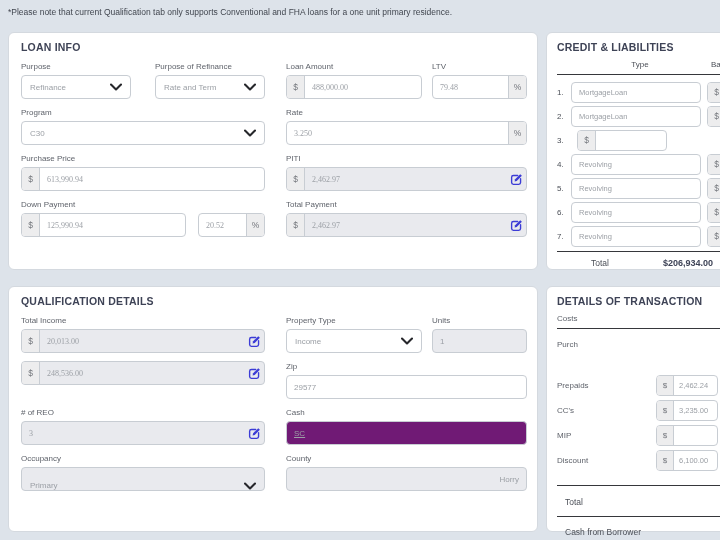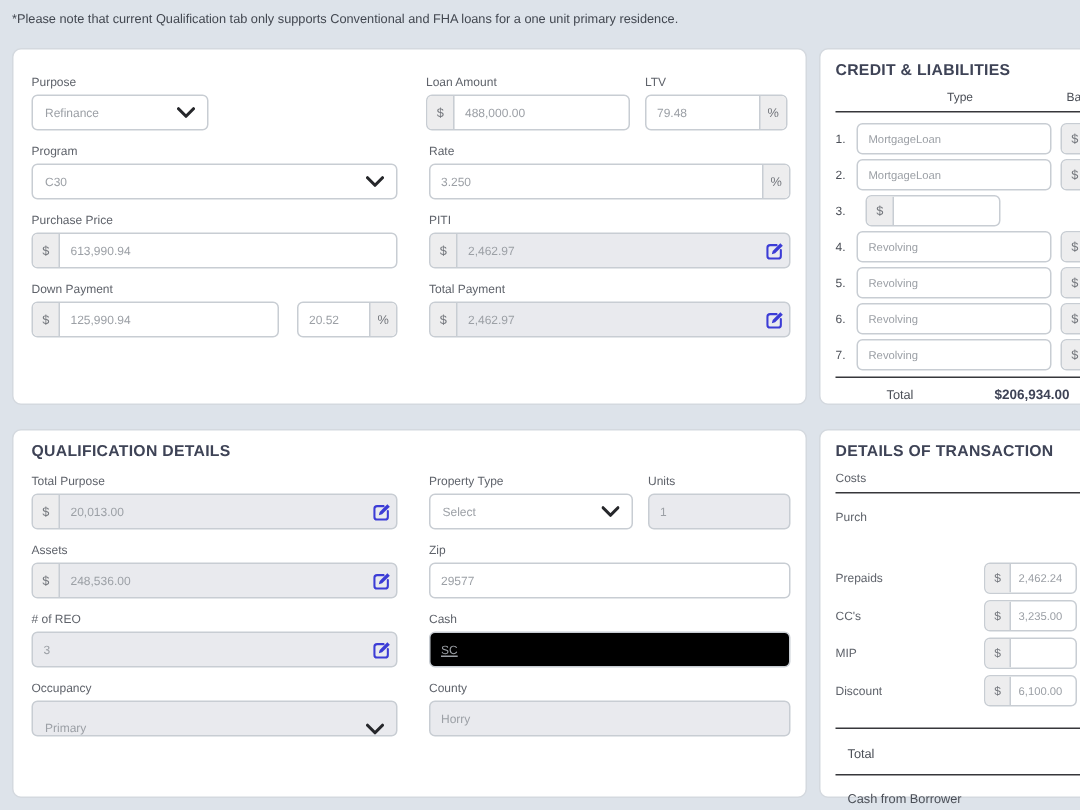--- a/index.html
+++ b/index.html
@@ -21,21 +21,21 @@
   .half { display: flex; gap: 24px; }
   .half-l { width: 244px; }
   .half-r { width: 241px; gap: 10px; }
   .field { display: flex; flex-direction: column; }
   .flabel { font-size: 8px; color: #5f636b; height: 11px; line-height: 11px; margin-bottom: 3px; white-space: nowrap; }
 
   .igroup { display: flex; align-items: stretch; height: 24px; border: 1px solid #c8cdd3; border-radius: 4px; background: #fff; overflow: hidden; }
   .affix { width: 18px; flex: none; display: flex; align-items: center; justify-content: center; background: #ededee; color: #74777d; font-size: 8.5px; }
   .prefix { border-right: 1px solid #c8cdd3; }
   .suffix { border-left: 1px solid #c8cdd3; }
-  .igroup input { flex: 1; min-width: 0; border: 0; outline: 0; background: transparent; font-family: Liberation Sans, sans-serif; font-size: 8px; color: #9ca0a6; padding: 0 7px; }
+  .igroup input { flex: 1; min-width: 0; border: 0; outline: 0; background: transparent; font-family: Liberation Serif, serif; font-size: 8px; color: #9ca0a6; padding: 0 7px; }
   .igroup.disabled { background: #e9eaee; }
   .edit-btn { flex: none; width: 19px; display: flex; align-items: center; justify-content: center; cursor: pointer; }
 
   .select { display: flex; align-items: center; height: 24px; border: 1px solid #c8cdd3; border-radius: 4px; background: #fff; padding: 0 8px; font-size: 8px; color: #9ca0a6; cursor: pointer; }
   .select .chev { margin-left: auto; flex: none; }
   .select.disabled { background: #e9eaee; cursor: default; align-items: flex-end; }
 
   .plain-input { height: 24px; border: 1px solid #c8cdd3; border-radius: 4px; font-size: 8px; color: #9ca0a6; padding: 0 7px; width: 100%; font-family: inherit; outline: 0; background: #fff; }
 
   
@@ -78,32 +78,42 @@
     <g id="edit-g">
       <path d="M9.5 3H4.2C3 3 2 4 2 5.2v6.6C2 13 3 14 4.2 14h6.6c1.2 0 2.2-1 2.2-2.2V7" fill="none" stroke="#3c3cd6" stroke-width="1.7" stroke-linecap="round"></path>
       <path d="M12.6 1.4l2 2-6.3 6.3-2.7.7.7-2.7z" fill="#3c3cd6"></path>
     </g>
   </defs>
 </svg>
 
 <div class="note">*Please note that current Qualification tab only supports Conventional and FHA loans for a one unit primary residence.</div>
 
 <div class="panel" id="loan-info">
+  <div class="panel-title">LOAN INFO</div>
 
   <div class="fi-row">
     <div class="half half-l">
       <div class="field" style="width:118px">
         <div class="flabel">Purpose</div>
         <div class="select">
           <span>Refinance</span>
           <svg class="chev" width="12" height="8" viewBox="0 0 12 8">
               <use href="#chev-g"></use>
             </svg>
         </div>
       </div>
+      <div class="field" style="width:118px">
+        <div class="flabel">Purpose of Refinance</div>
+        <div class="select">
+          <span>Rate and Term</span>
+          <svg class="chev" width="12" height="8" viewBox="0 0 12 8">
+              <use href="#chev-g"></use>
+            </svg>
+        </div>
+      </div>
     </div>
     <div class="half half-r">
       <div class="field" style="width:136px">
         <div class="flabel">Loan Amount</div>
         <div class="igroup">
           <span class="affix prefix">$</span>
           <input value="488,000.00" style="">
         </div>
       </div>
       <div class="field" style="width:95px">
@@ -271,53 +281,52 @@
     <span class="ctotal-value">$206,934.00</span>
   </div>
 </div>
 
 <div class="panel" id="qual">
   <div class="panel-title">QUALIFICATION DETAILS</div>
 
   <div class="fi-row">
     <div class="half half-l">
       <div class="field" style="width:244px">
-        <div class="flabel">Total Purpose</div>
+        <div class="flabel">Total Income</div>
         <div class="igroup disabled">
           <span class="affix prefix">$</span>
           <input readonly="" value="20,013.00" style="">
           <span class="edit-btn">
             <svg width="13" height="13" viewBox="0 0 16 16">
                 <use href="#edit-g"></use>
               </svg>
           </span>
         </div>
       </div>
     </div>
     <div class="half half-r">
       <div class="field" style="width:136px">
         <div class="flabel">Property Type</div>
         <div class="select">
-          <span>Select</span>
+          <span>Income</span>
           <svg class="chev" width="12" height="8" viewBox="0 0 12 8">
               <use href="#chev-g"></use>
             </svg>
         </div>
       </div>
       <div class="field" style="width:95px">
         <div class="flabel">Units</div>
         <input class="plain-input" style="background: rgb(233, 234, 238);" readonly="" value="1">
       </div>
     </div>
   </div>
 
   <div class="fi-row">
     <div class="half half-l">
       <div class="field" style="width:244px">
-        <div class="flabel">Assets</div>
         <div class="igroup disabled">
           <span class="affix prefix">$</span>
           <input readonly="" value="248,536.00" style="">
           <span class="edit-btn">
             <svg width="13" height="13" viewBox="0 0 16 16">
                 <use href="#edit-g"></use>
               </svg>
           </span>
         </div>
       </div>
@@ -340,41 +349,41 @@
             <svg width="13" height="13" viewBox="0 0 16 16">
                 <use href="#edit-g"></use>
               </svg>
           </span>
         </div>
       </div>
     </div>
     <div class="half half-r">
       <div class="field" style="width:241px">
         <div class="flabel">Cash</div>
-        <input class="plain-input" style="background: #000000; text-decoration: underline;" readonly="" value="SC">
+        <input class="plain-input" style="background: #701a75; text-decoration: underline;" readonly="" value="SC">
       </div>
     </div>
   </div>
 
   <div class="fi-row">
     <div class="half half-l">
       <div class="field" style="width:244px">
         <div class="flabel">Occupancy</div>
         <div class="select disabled">
           <span>Primary</span>
           <svg class="chev" width="12" height="8" viewBox="0 0 12 8">
               <use href="#chev-g"></use>
             </svg>
         </div>
       </div>
     </div>
     <div class="half half-r">
       <div class="field" style="width:241px">
         <div class="flabel">County</div>
-        <input class="plain-input" style="background: rgb(233, 234, 238);" readonly="" value="Horry">
+        <input class="plain-input" style="background: rgb(233, 234, 238); text-align: right;" readonly="" value="Horry">
       </div>
     </div>
   </div>
 </div>
 
 <div class="panel" id="transaction">
   <div class="panel-title">DETAILS OF TRANSACTION</div>
   <div class="tlabel costs">Costs</div>
   <div class="dark-line"></div>
   <div class="tlabel purch">Purch</div>

